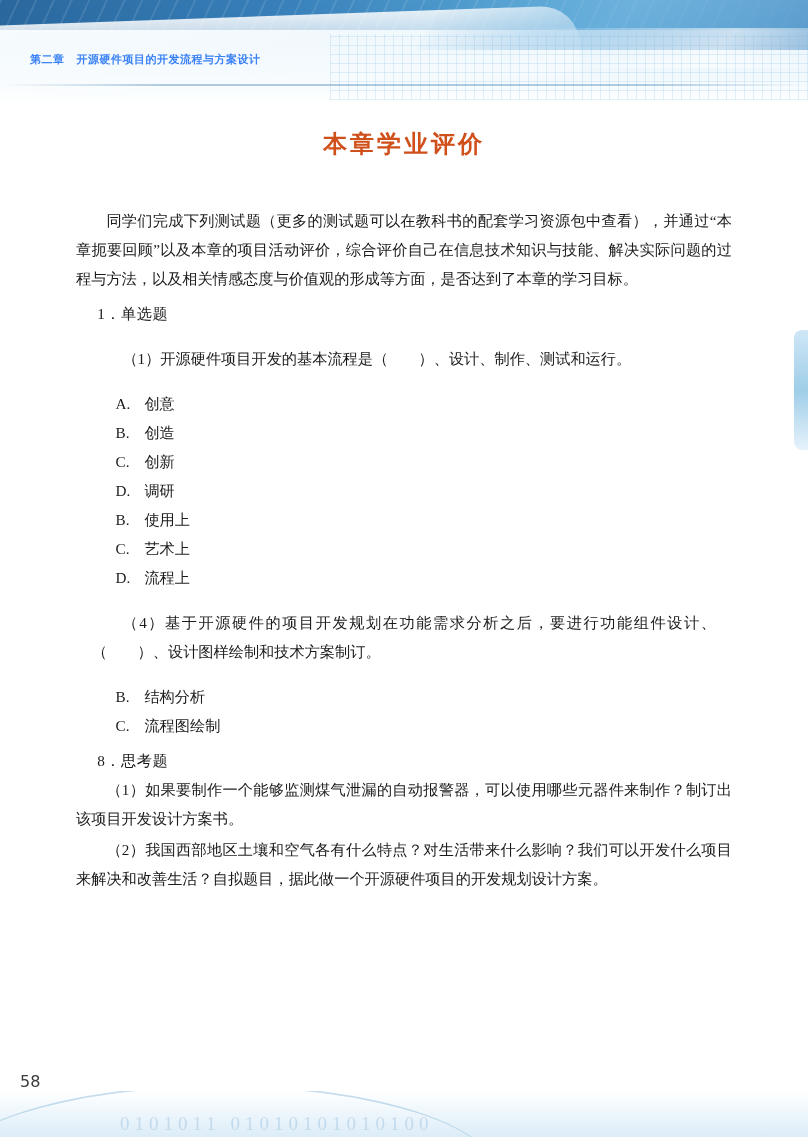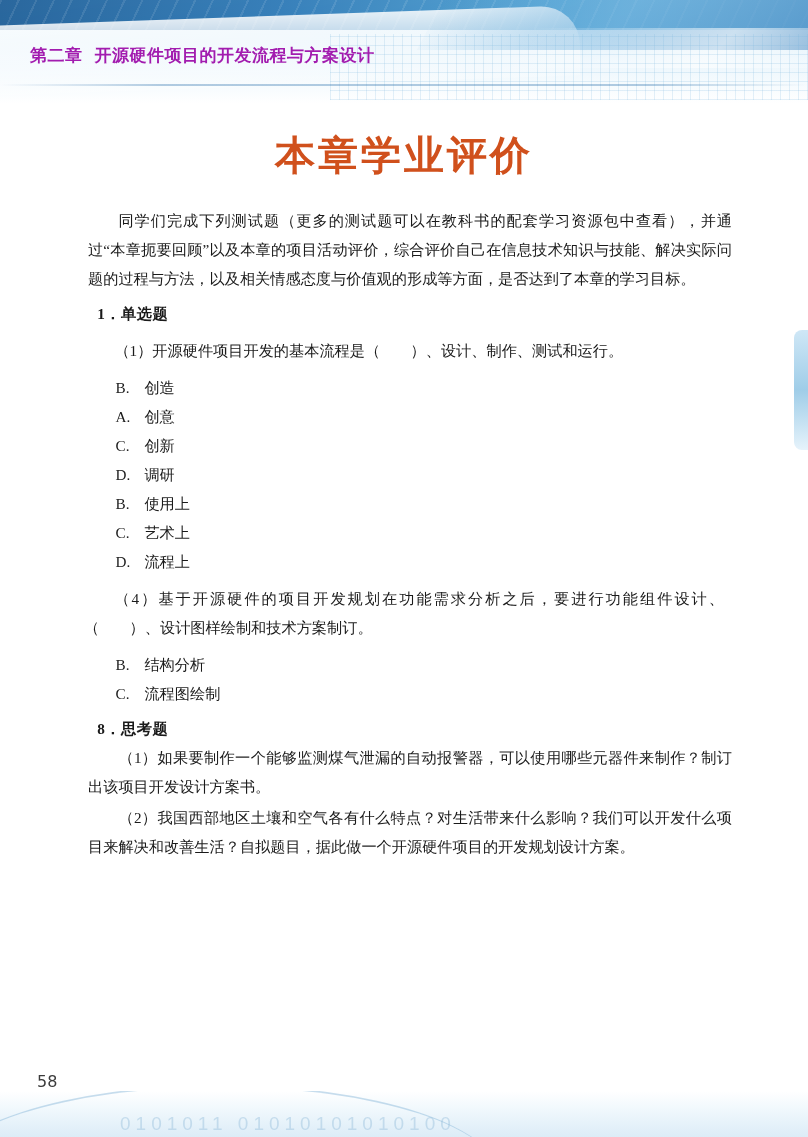--- a/index.html
+++ b/index.html
@@ -88,26 +88,26 @@
 
   .chapter-head {
     position: absolute;
     left: 30px;
     top: 44px;
     display: flex;
     align-items: baseline;
     gap: 12px;
     font-family: "DejaVu Sans", "Liberation Sans", sans-serif;
     font-weight: bold;
-    font-size: 17px;
-    color: #a21caf;
+    font-size: 11px;
+    color: #3b82f6;
     white-space: nowrap;
   }
   .chapter-head .chapter-no { letter-spacing: 0.5px; }
-  .chapter-head .chapter-title { letter-spacing: 0.5px; }
+  .chapter-head .chapter-title { letter-spacing: 0.5px; margin-top: 8px; }
 
   
   .right-tab {
     position: absolute;
     right: 0;
     top: 330px;
     width: 14px;
     height: 120px;
     background: linear-gradient(180deg, #cfe7f6 0%, #9fcde8 50%, #e6f3fb 100%);
     border-radius: 8px 0 0 8px;
@@ -115,85 +115,85 @@
 
   
   .page-title {
     position: absolute;
     left: 0;
     top: 128px;
     width: 808px;
     text-align: center;
     font-family: Liberation Sans, sans-serif;
     font-weight: bold;
-    font-size: 40px;
+    font-size: 24px;
     letter-spacing: 3px;
     color: #d0501c;
     text-shadow: 0 1px 0 rgba(255,255,255,0.6);
   }
 
   
   .content {
     position: absolute;
     left: 76px;
     top: 206px;
     width: 656px;
     font-size: 15.2px;
     line-height: 29px;
     color: #1a1a1a;
     text-align: justify;
   }
   .para {
-    margin: 0 0 2px 12px;
+    margin: 0 0 2px 0;
     text-indent: 2em;
   }
   .section-head {
     margin: 6px 0 0 0;
     text-indent: 1.4em;
-    font-weight: bold;
+    font-weight: normal;
     letter-spacing: 0.5px;
   }
   .q-line {
-    margin: 8px;
+    margin: 16px;
     text-indent: 2em;
   }
   .opt {
     margin: 0;
     padding-left: 2.6em;
     text-indent: 0;
   }
   .opt .lbl {
     display: inline-block;
     width: 1.9em;
     font-family: "Liberation Serif", serif;
   }
 
   
   .page-number {
     position: absolute;
-    left: 37px;
+    left: 20px;
     bottom: 46px;
     font-family: "DejaVu Sans", "Liberation Sans", sans-serif;
     font-size: 16px;
     color: #3b3b3b;
   }
   .footer-band {
     position: absolute;
     left: 0;
     bottom: 0;
     width: 808px;
     height: 46px;
     overflow: hidden;
     background: linear-gradient(180deg, #ffffff 0%, #f2f9fd 35%, #dcecf7 100%);
   }
   .footer-band .binary {
     position: absolute;
     left: 120px;
     bottom: 2px;
-    font-family: Liberation Sans, sans-serif;
+    font-family: Liberation Serif, serif;
     font-size: 19px;
     letter-spacing: 5px;
     color: rgba(150,190,220,0.45);
     white-space: nowrap;
   }
   .footer-band .curve {
     position: absolute;
     left: -60px;
     bottom: -40px;
     width: 560px;
@@ -225,22 +225,22 @@
 
   <div class="page-title">本章学业评价</div>
 
   <div class="content">
 
     <p class="para">同学们完成下列测试题（更多的测试题可以在教科书的配套学习资源包中查看），并通过“本章扼要回顾”以及本章的项目活动评价，综合评价自己在信息技术知识与技能、解决实际问题的过程与方法，以及相关情感态度与价值观的形成等方面，是否达到了本章的学习目标。</p>
 
     <p class="section-head">1．单选题</p>
 
     <p class="q-line">（1）开源硬件项目开发的基本流程是（　　）、设计、制作、测试和运行。</p>
+    <p class="opt"><span class="lbl">A.</span><span>创意</span></p>
     <p class="opt"><span class="lbl">B.</span><span>创造</span></p>
-    <p class="opt"><span class="lbl">A.</span><span>创意</span></p>
     <p class="opt"><span class="lbl">C.</span><span>创新</span></p>
     <p class="opt"><span class="lbl">D.</span><span>调研</span></p>
 
     <p class="opt"><span class="lbl">B.</span><span>使用上</span></p>
     <p class="opt"><span class="lbl">C.</span><span>艺术上</span></p>
     <p class="opt"><span class="lbl">D.</span><span>流程上</span></p>
 
     <p class="q-line">（4）基于开源硬件的项目开发规划在功能需求分析之后，要进行功能组件设计、（　　）、设计图样绘制和技术方案制订。</p>
     <p class="opt"><span class="lbl">B.</span><span>结构分析</span></p>
     <p class="opt"><span class="lbl">C.</span><span>流程图绘制</span></p>

